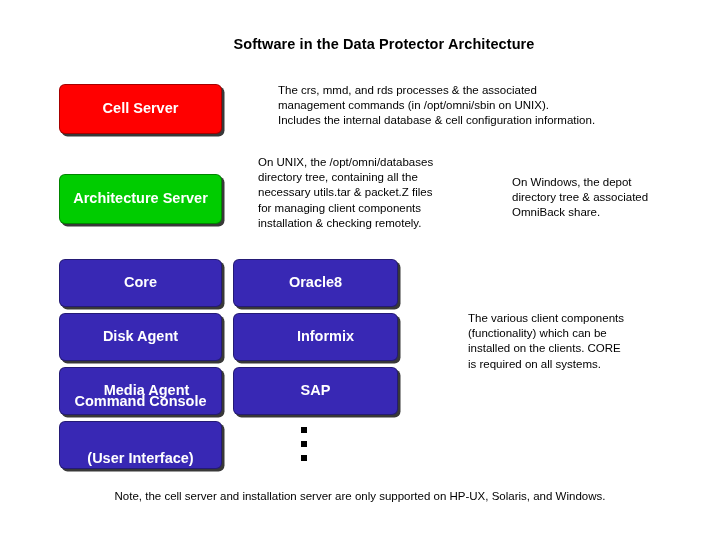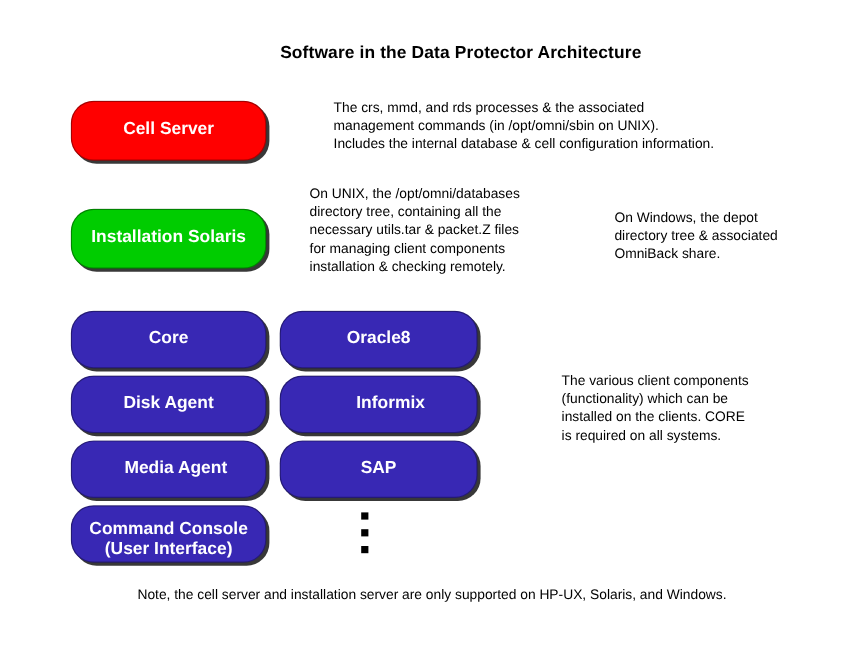--- a/index.html
+++ b/index.html
@@ -28,40 +28,41 @@
     font-weight: bold;
     color: #000000;
     letter-spacing: 0.1px;
     padding-left: 24px;
   }
 
   
   .node {
     position: absolute;
     box-sizing: border-box;
-    border-radius: 19px;
+    border-radius: 6px;
     color: #ffffff;
     display: flex;
     align-items: center;
     justify-content: center;
     text-align: center;
     font-size: 14.5px;
     font-weight: bold;
     line-height: 1.22;
     box-shadow: 2.5px 2.5px 0 rgba(0,0,0,0.78);
     border: 1px solid rgba(0,0,0,0.35);
     user-select: none;
   }
   .node .node-label {
     display: block;
     padding: 0 6px;
   }
   .node .node-sub {
     display: block;
     padding: 0 6px;
+    margin-top: 40px;
   }
 
   
   .desc {
     position: absolute;
     font-size: 11.5px;
     line-height: 1.32;
     color: #000000;
     text-align: left;
     white-space: pre-line;
@@ -103,21 +104,21 @@
 <div id="slide-title">Software in the Data Protector Architecture</div>
 
 <div id="nodes-layer">
     <div class="node" style="left: 59px; top: 84px; width: 163px; height: 50px; background: rgb(255, 0, 0); flex-direction: column;">
       <div>
         <span class="node-label">Cell Server</span>
       </div>
     </div>
     <div class="node" style="left: 59px; top: 174px; width: 163px; height: 50px; background: rgb(0, 204, 0); flex-direction: column;">
       <div>
-        <span class="node-label">Installation Solaris</span>
+        <span class="node-label">Architecture Server</span>
       </div>
     </div>
     <div class="node" style="left: 59px; top: 259px; width: 163px; height: 48px; background: rgb(56, 40, 180); flex-direction: column;">
       <div>
         <span class="node-label">Core</span>
       </div>
     </div>
     <div class="node" style="left: 233px; top: 259px; width: 165px; height: 48px; background: rgb(56, 40, 180); flex-direction: column;">
       <div>
         <span class="node-label">Oracle8</span>

